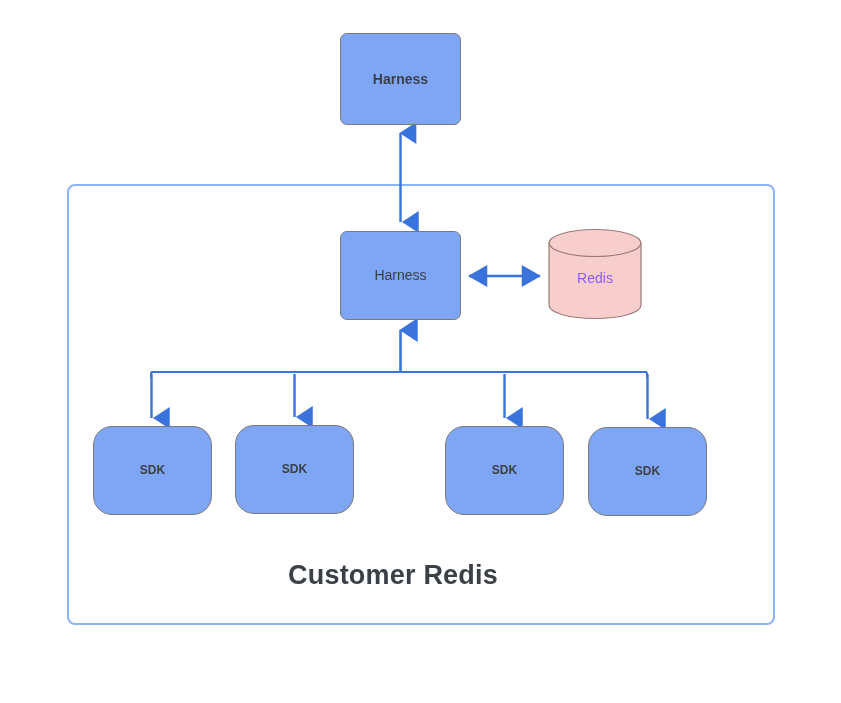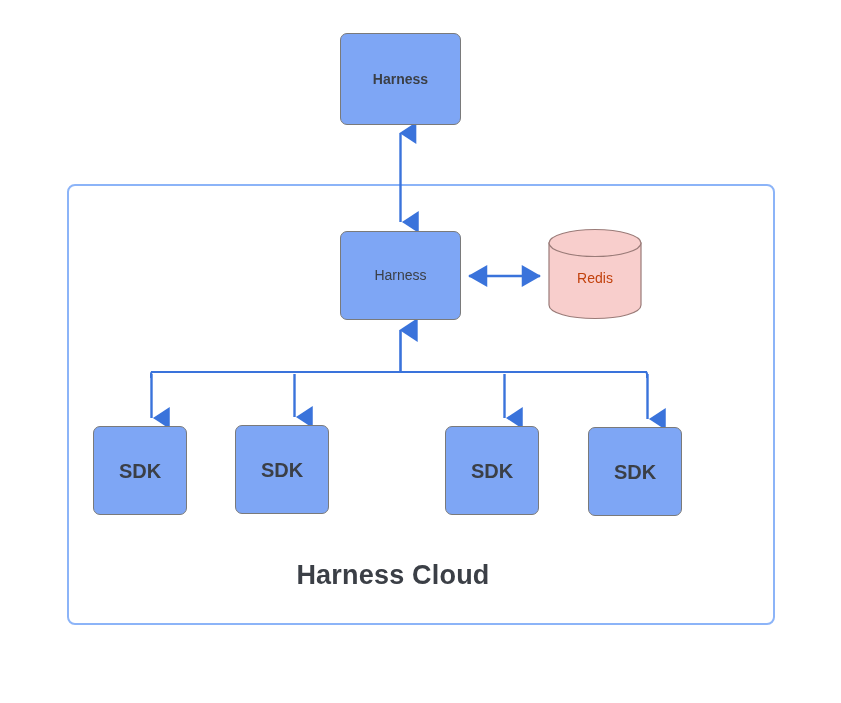--- a/index.html
+++ b/index.html
@@ -50,23 +50,24 @@
   
   #primary-node {
     left: 340px;
     top: 231px;
     width: 121px;
     height: 89px;
     font-size: 14px;
   }
   
   .sdk-node {
-    font-size: 20px;
-    width: 94px;
+    font-size: 12px;
+    width: 119px;
     height: 89px;
+    border-radius: 19px;
   }
   #sdk-node-0 { left: 93px;  top: 426px; }
   #sdk-node-1 { left: 235px; top: 425px; }
   #sdk-node-2 { left: 445px; top: 426px; }
   #sdk-node-3 { left: 588px; top: 427px; }
 
   
   #redis-node {
     position: absolute;
     left: 548px;
@@ -83,21 +84,21 @@
   #redis-label {
     position: absolute;
     left: 0;
     top: 0;
     width: 94px;
     height: 92px;
     display: flex;
     align-items: center;
     justify-content: center;
     font-size: 14px;
-    color: #c2410c;
+    color: #8b5cf6;
     padding-top: 8px;
     box-sizing: border-box;
   }
 
   
   #customer-cloud-container {
     position: absolute;
     left: 67px;
     top: 184px;
     width: 708px;
@@ -203,15 +204,15 @@
   <div id="sdk-node-1" class="node sdk-node bold">
     <span class="node-label">SDK</span>
   </div>
   <div id="sdk-node-2" class="node sdk-node bold">
     <span class="node-label">SDK</span>
   </div>
   <div id="sdk-node-3" class="node sdk-node bold">
     <span class="node-label">SDK</span>
   </div>
 
-  <div id="customer-cloud-title">Harness Cloud</div>
+  <div id="customer-cloud-title">Customer Redis</div>
 
 </div>
 
 </body></html>

